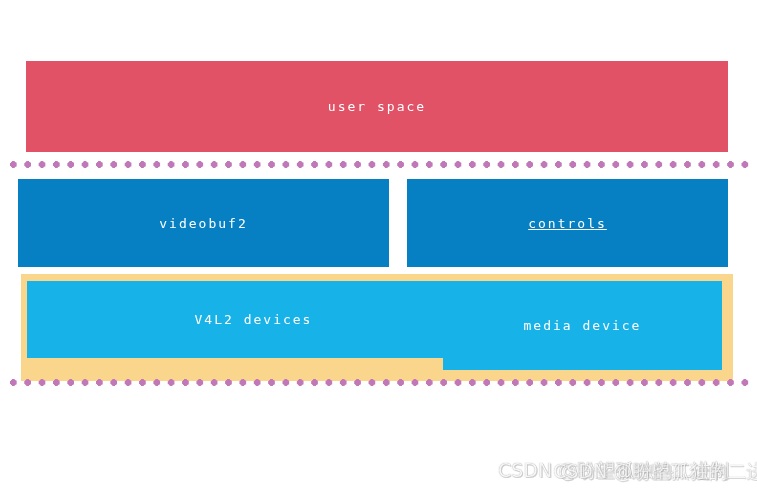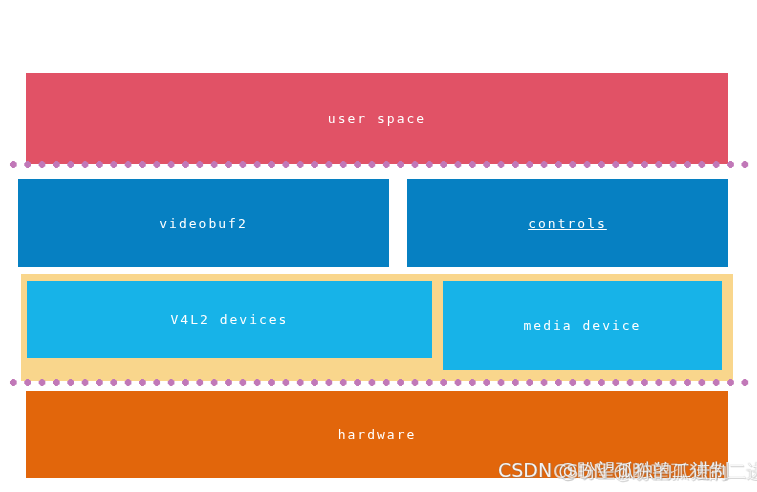--- a/index.html
+++ b/index.html
@@ -21,39 +21,39 @@
     align-items: center;
     justify-content: center;
     color: var(--label-white, #ffffff);
     font-size: 13px;
     letter-spacing: 2px;
     white-space: nowrap;
   }
   .layer-user-space {
     left: 26px; top: 61px; width: 702px; height: 91px;
     background: var(--user-space-red, #e15266);
-    margin-top: 12px;
   }
   .layer-videobuf2 {
     left: 18px; top: 179px; width: 371px; height: 88px;
     background: var(--kernel-blue, #0680c2);
   }
   .layer-controls {
     left: 407px; top: 179px; width: 321px; height: 88px;
     background: var(--kernel-blue, #0680c2);
     text-decoration: underline;
   }
   .yellow-frame {
     position: absolute;
     left: 21px; top: 274px; width: 712px; height: 107px;
     background: var(--frame-yellow, #f9d68c);
   }
   .layer-v4l2-devices {
     left: 27px; top: 281px; width: 405px; height: 77px;
     background: var(--device-blue, #17b3e8);
+    padding-left: 24px;
   }
   .layer-media-device {
     left: 443px; top: 281px; width: 279px; height: 89px;
     background: var(--device-blue, #17b3e8);
   }
   .layer-hardware {
     left: 26px; top: 391px; width: 702px; height: 87px;
     background: var(--hardware-orange, #e2660b);
   }
   .dots-row {
@@ -107,20 +107,17 @@
   <div class="box layer-v4l2-devices">
     <span>V4L2 devices</span>
   </div>
 
   <div class="box layer-media-device">
     <span>media device</span>
   </div>
 
   <div class="dots-row dots-bottom"></div>
 
-  <div class="box layer-hardware">
-    <span>hardware</span>
-  </div>
 
   <span class="watermark wm-copy-1">CSDN @盼望孤独的二进制</span>
   <span class="watermark wm-copy-2">CSDN @盼望孤独的二进制</span>
 
 </div>
 
 </body></html>

